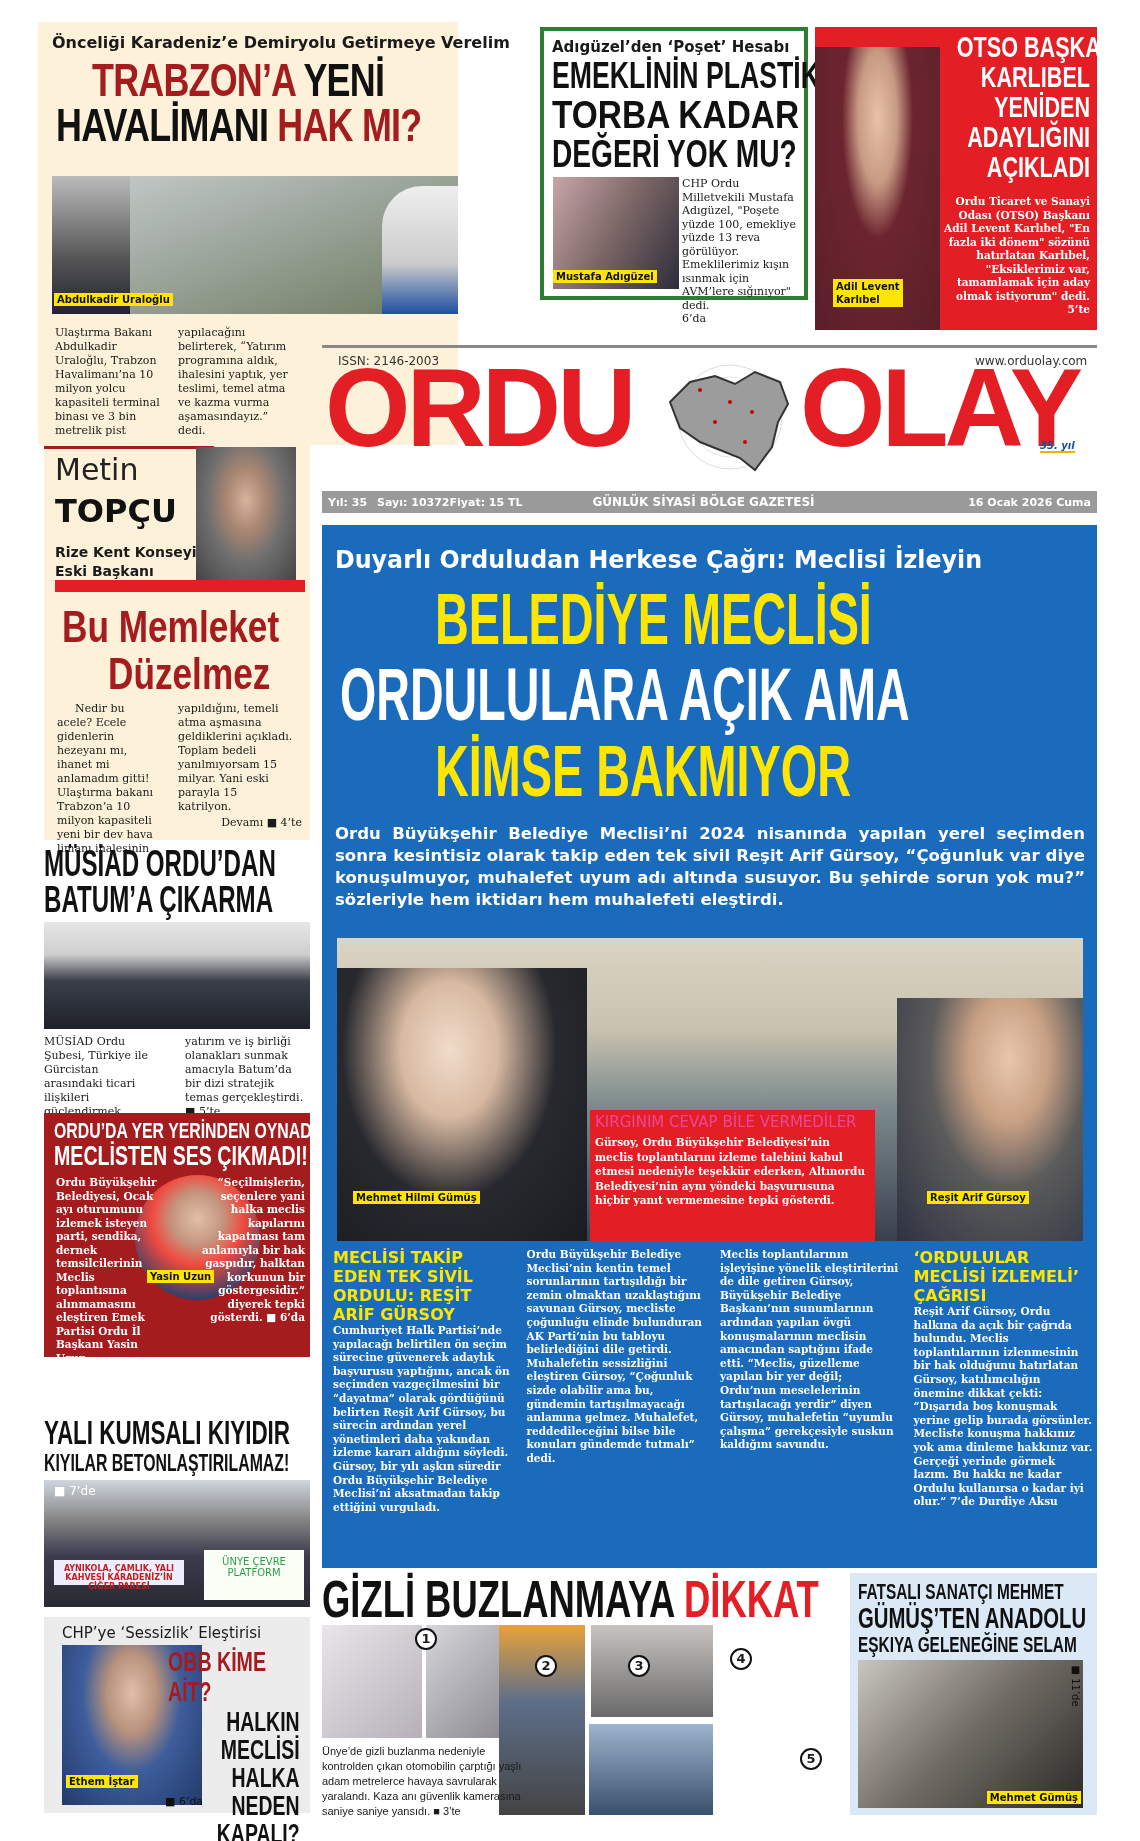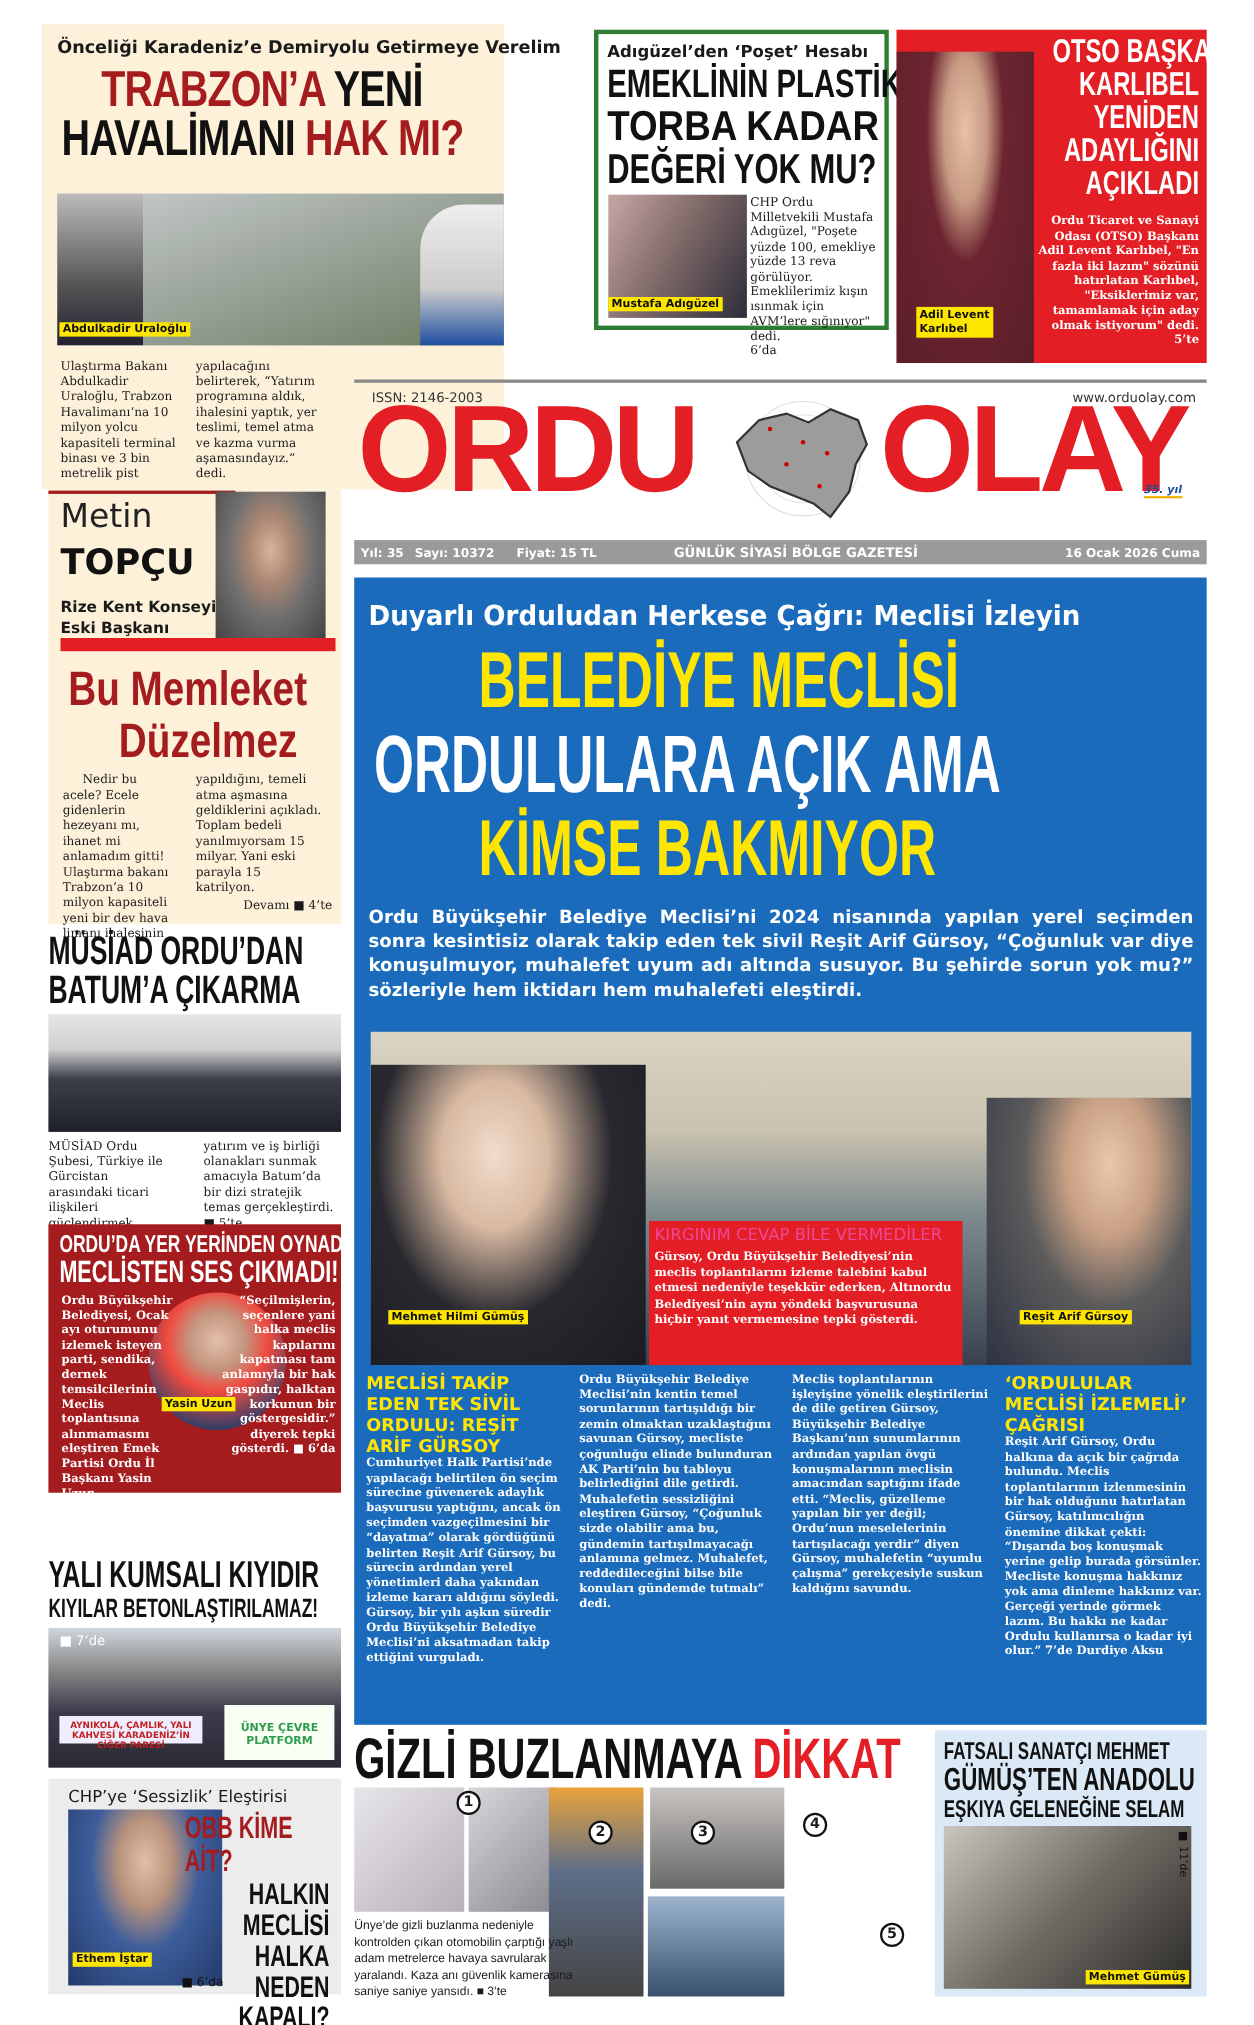--- a/index.html
+++ b/index.html
@@ -46,21 +46,21 @@
   <span class="cap abs" style="left:18px;top:252px;width:70px;line-height:13px">Adil Levent Karlıbel</span>
 </div>
 <div class="abs headline" style="left:905px;top:32px;width:185px;text-align:right;color:#fff;font-size:30px">
   <div style="transform:scaleX(.72);transform-origin:right top;white-space:nowrap">OTSO BAŞKANI</div>
   <div style="transform:scaleX(.72);transform-origin:right top;white-space:nowrap">KARLIBEL</div>
   <div style="transform:scaleX(.72);transform-origin:right top;white-space:nowrap">YENİDEN</div>
   <div style="transform:scaleX(.72);transform-origin:right top;white-space:nowrap">ADAYLIĞINI</div>
   <div style="transform:scaleX(.72);transform-origin:right top;white-space:nowrap">AÇIKLADI</div>
 </div>
 <div class="abs bold-s" style="left:935px;top:195px;width:155px;text-align:right;color:#fff;font-size:10.5px;line-height:13.5px">
-  <span>Ordu Ticaret ve Sanayi Odası (OTSO) Başkanı Adil Levent Karlıbel, "En fazla iki lazım" sözünü hatırlatan Karlıbel, "Eksiklerimiz var, tamamlamak için aday olmak istiyorum" dedi.</span> <span>5’te</span>
+  <span>Ordu Ticaret ve Sanayi Odası (OTSO) Başkanı Adil Levent Karlıbel, "En fazla iki dönem" sözünü hatırlatan Karlıbel, "Eksiklerimiz var, tamamlamak için aday olmak istiyorum" dedi.</span> <span>5’te</span>
 </div>
 
 <div class="abs" style="left:322px;top:345px;width:775px;height:3px;background:#888"></div>
 <div class="abs" style="left:338px;top:354px;font-size:12px;color:#333">ISSN: 2146-2003</div>
 <div class="abs" style="left:975px;top:354px;font-size:12px;color:#333">www.orduolay.com</div>
 <div class="abs" style="left:325px;top:352px;font-family:'Liberation Sans',sans-serif;font-weight:bold;font-size:112px;color:#e31e24;letter-spacing:-4px;line-height:1;transform:scaleX(.98);transform-origin:left top">ORDU</div>
 <div class="abs" style="left:660px;top:362px;width:140px;height:110px">
   <svg width="140" height="110" viewBox="0 0 140 110">
       <circle cx="70" cy="55" r="52" fill="none" stroke="#ddd"></circle>
       <circle cx="70" cy="55" r="40" fill="none" stroke="#e5e5e5"></circle>
@@ -69,21 +69,21 @@
       <circle cx="70" cy="40" r="2" fill="#c00"></circle>
       <circle cx="92" cy="50" r="2" fill="#c00"></circle>
       <circle cx="55" cy="60" r="2" fill="#c00"></circle>
       <circle cx="85" cy="80" r="2" fill="#c00"></circle>
     </svg>
 </div>
 <div class="abs" style="left:800px;top:352px;font-family:'Liberation Sans',sans-serif;font-weight:bold;font-size:112px;color:#e31e24;letter-spacing:-4px;line-height:1;transform:scaleX(.98);transform-origin:left top">OLAY</div>
 <div class="abs" style="left:1040px;top:440px;font-size:10px;font-style:italic;color:#1b4fa0;font-weight:bold;border-bottom:2px solid #f2b100">35. yıl</div>
 <div class="abs" style="left:322px;top:491px;width:775px;height:22px;background:#9a9a9a;color:#fff;font-size:11px;font-weight:bold;display:flex;align-items:center;padding:4px 6px">
   <span style="margin-right:10px">Yıl: 35</span>
-  <span style="margin-right:20px">Sayı: 10372</span>
+  <span style="margin-right:0">Sayı: 10372</span>
   <span>Fiyat: 15 TL</span>
   <span style="margin-left:70px;font-size:12px">GÜNLÜK SİYASİ BÖLGE GAZETESİ</span>
   <span style="margin-left:auto"><span>16 Ocak 2026</span> <span style="color:#fff">Cuma</span></span>
 </div>
 
 <div class="abs" style="left:44px;top:445px;width:266px;height:395px;background:#fdf1d9"></div>
 <div class="abs" style="left:44px;top:446px;width:170px;height:3px;background:#a51c1f"></div>
 <div class="abs" style="left:55px;top:452px;font-size:30px;color:#222">Metin</div>
 <div class="abs" style="left:55px;top:492px;font-size:32px;font-weight:bold;color:#111">TOPÇU</div>
 <div class="abs" style="left:55px;top:543px;font-size:14px;font-weight:bold;line-height:19px;width:150px">
@@ -110,21 +110,21 @@
   <span class="cap abs" style="left:12px;top:95px">Yasin Uzun</span>
 </div>
 <div class="abs bold-s" style="left:56px;top:1176px;width:110px;color:#fff;font-size:10.5px;line-height:13.5px">Ordu Büyükşehir Belediyesi, Ocak ayı oturumunu izlemek isteyen parti, sendika, dernek temsilcilerinin Meclis toplantısına alınmamasını eleştiren Emek Partisi Ordu İl Başkanı Yasin Uzun,</div>
 <div class="abs bold-s" style="left:185px;top:1176px;width:120px;color:#fff;font-size:10.5px;line-height:13.5px;text-align:right"><span>“Seçilmişlerin, seçenlere yani halka meclis kapılarını kapatması tam anlamıyla bir hak gaspıdır, halktan korkunun bir göstergesidir.” diyerek tepki gösterdi.</span> <span>■ 6’da</span></div>
 
 <div class="abs headline" style="left:44px;top:1415px;font-size:34px;color:#111;transform:scaleX(.66);transform-origin:left top;white-space:nowrap">YALI KUMSALI KIYIDIR</div>
 <div class="abs headline" style="left:44px;top:1451px;font-size:24px;color:#111;transform:scaleX(.66);transform-origin:left top;white-space:nowrap">KIYILAR BETONLAŞTIRILAMAZ!</div>
 <div class="abs" style="left:44px;top:1480px;width:266px;height:127px;background:linear-gradient(180deg,#cfd6dd 0%,#888 30%,#3b3b4d 60%,#2a2a33 100%);overflow:hidden">
   <span style="position:absolute;left:10px;top:4px;font-size:12px;color:#fff">■ 7’de</span>
   <div style="position:absolute;left:10px;top:80px;width:130px;height:25px;background:#eef;color:#c21e1e;font-size:8px;font-weight:bold;text-align:center;padding-top:4px">AYNIKOLA, ÇAMLIK, YALI KAHVESİ KARADENİZ’İN CİĞER PARESİ</div>
-  <div style="position:absolute;left:160px;top:70px;width:100px;height:50px;background:#fafff5;color:#2e9d4b;font-size:10px;font-weight:bold;text-align:center;padding-top:16px">ÜNYE ÇEVRE PLATFORM</div>
+  <div style="position:absolute;left:160px;top:70px;width:100px;height:50px;background:#fafff5;color:#2e9d4b;font-size:10px;font-weight:normal;text-align:center;padding-top:6px">ÜNYE ÇEVRE PLATFORM</div>
 </div>
 
 <div class="abs" style="left:44px;top:1617px;width:266px;height:196px;background:#ececec"></div>
 <div class="abs" style="left:62px;top:1624px;font-size:15px;font-weight:normal;white-space:nowrap">CHP’ye ‘Sessizlik’ Eleştirisi</div>
 <div class="abs" style="left:62px;top:1645px;width:140px;height:160px;background:radial-gradient(ellipse at 50% 30%,#e0bfa8 0,#b8927c 25%,#3d5d9b 50%,#233a6a 100%)">
   <span class="cap abs" style="left:4px;top:130px">Ethem İştar</span>
 </div>
 <div class="abs headline" style="left:168px;top:1647px;font-size:28px;color:#a51c1f;width:200px;transform:scaleX(.7);transform-origin:left top;line-height:30px">OBB KİME AİT?</div>
 <div class="abs headline" style="left:170px;top:1708px;font-size:27px;color:#111;text-align:right;width:180px;transform:scaleX(.72);transform-origin:left top;line-height:28px">
   <div>HALKIN</div>

